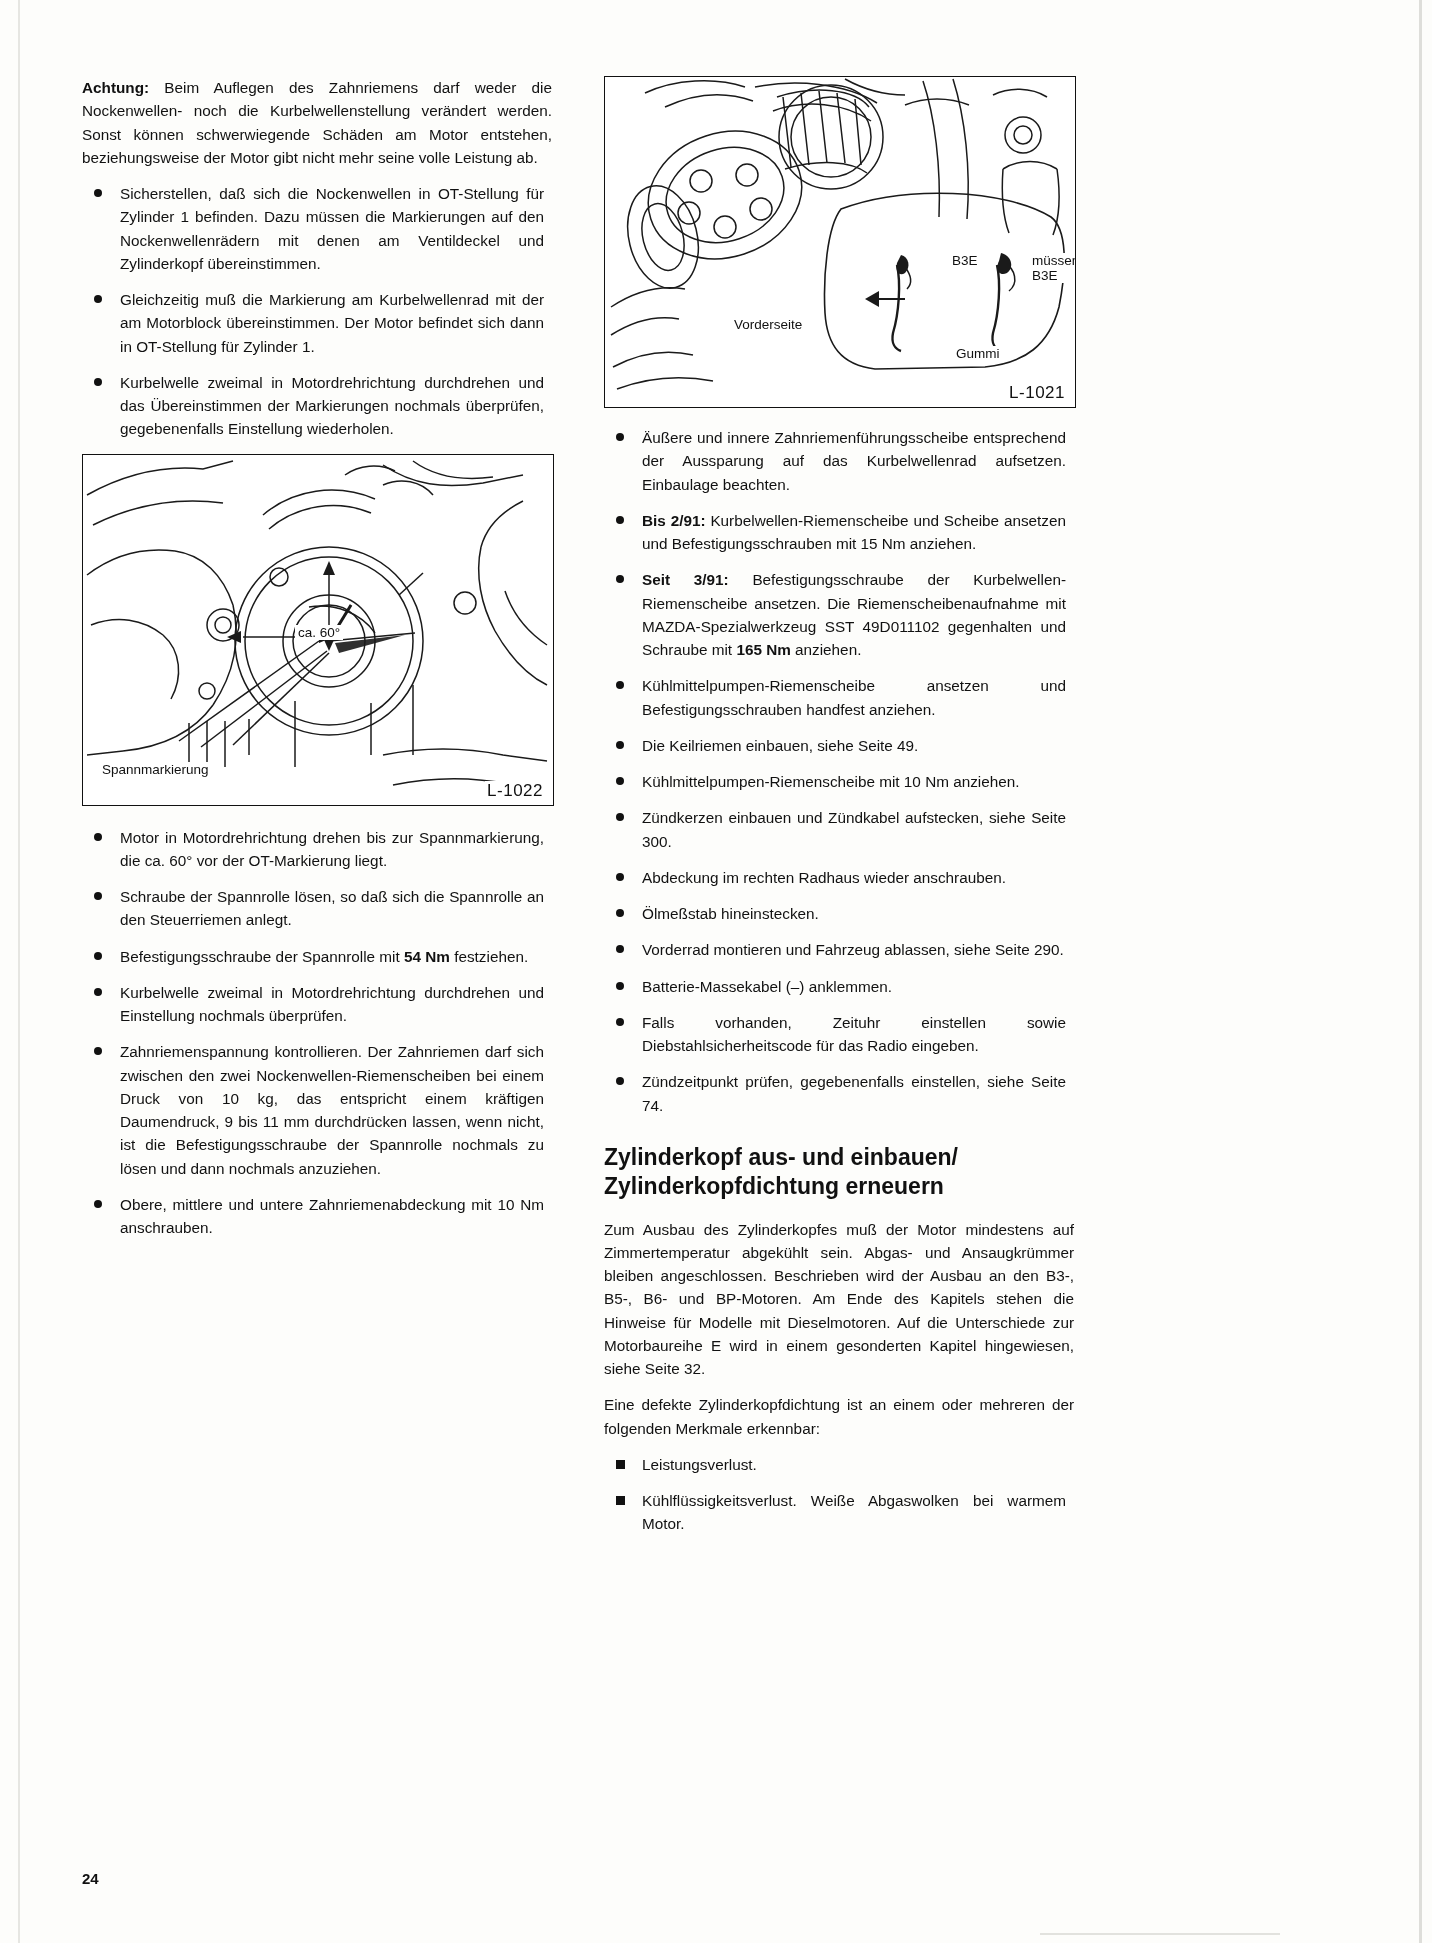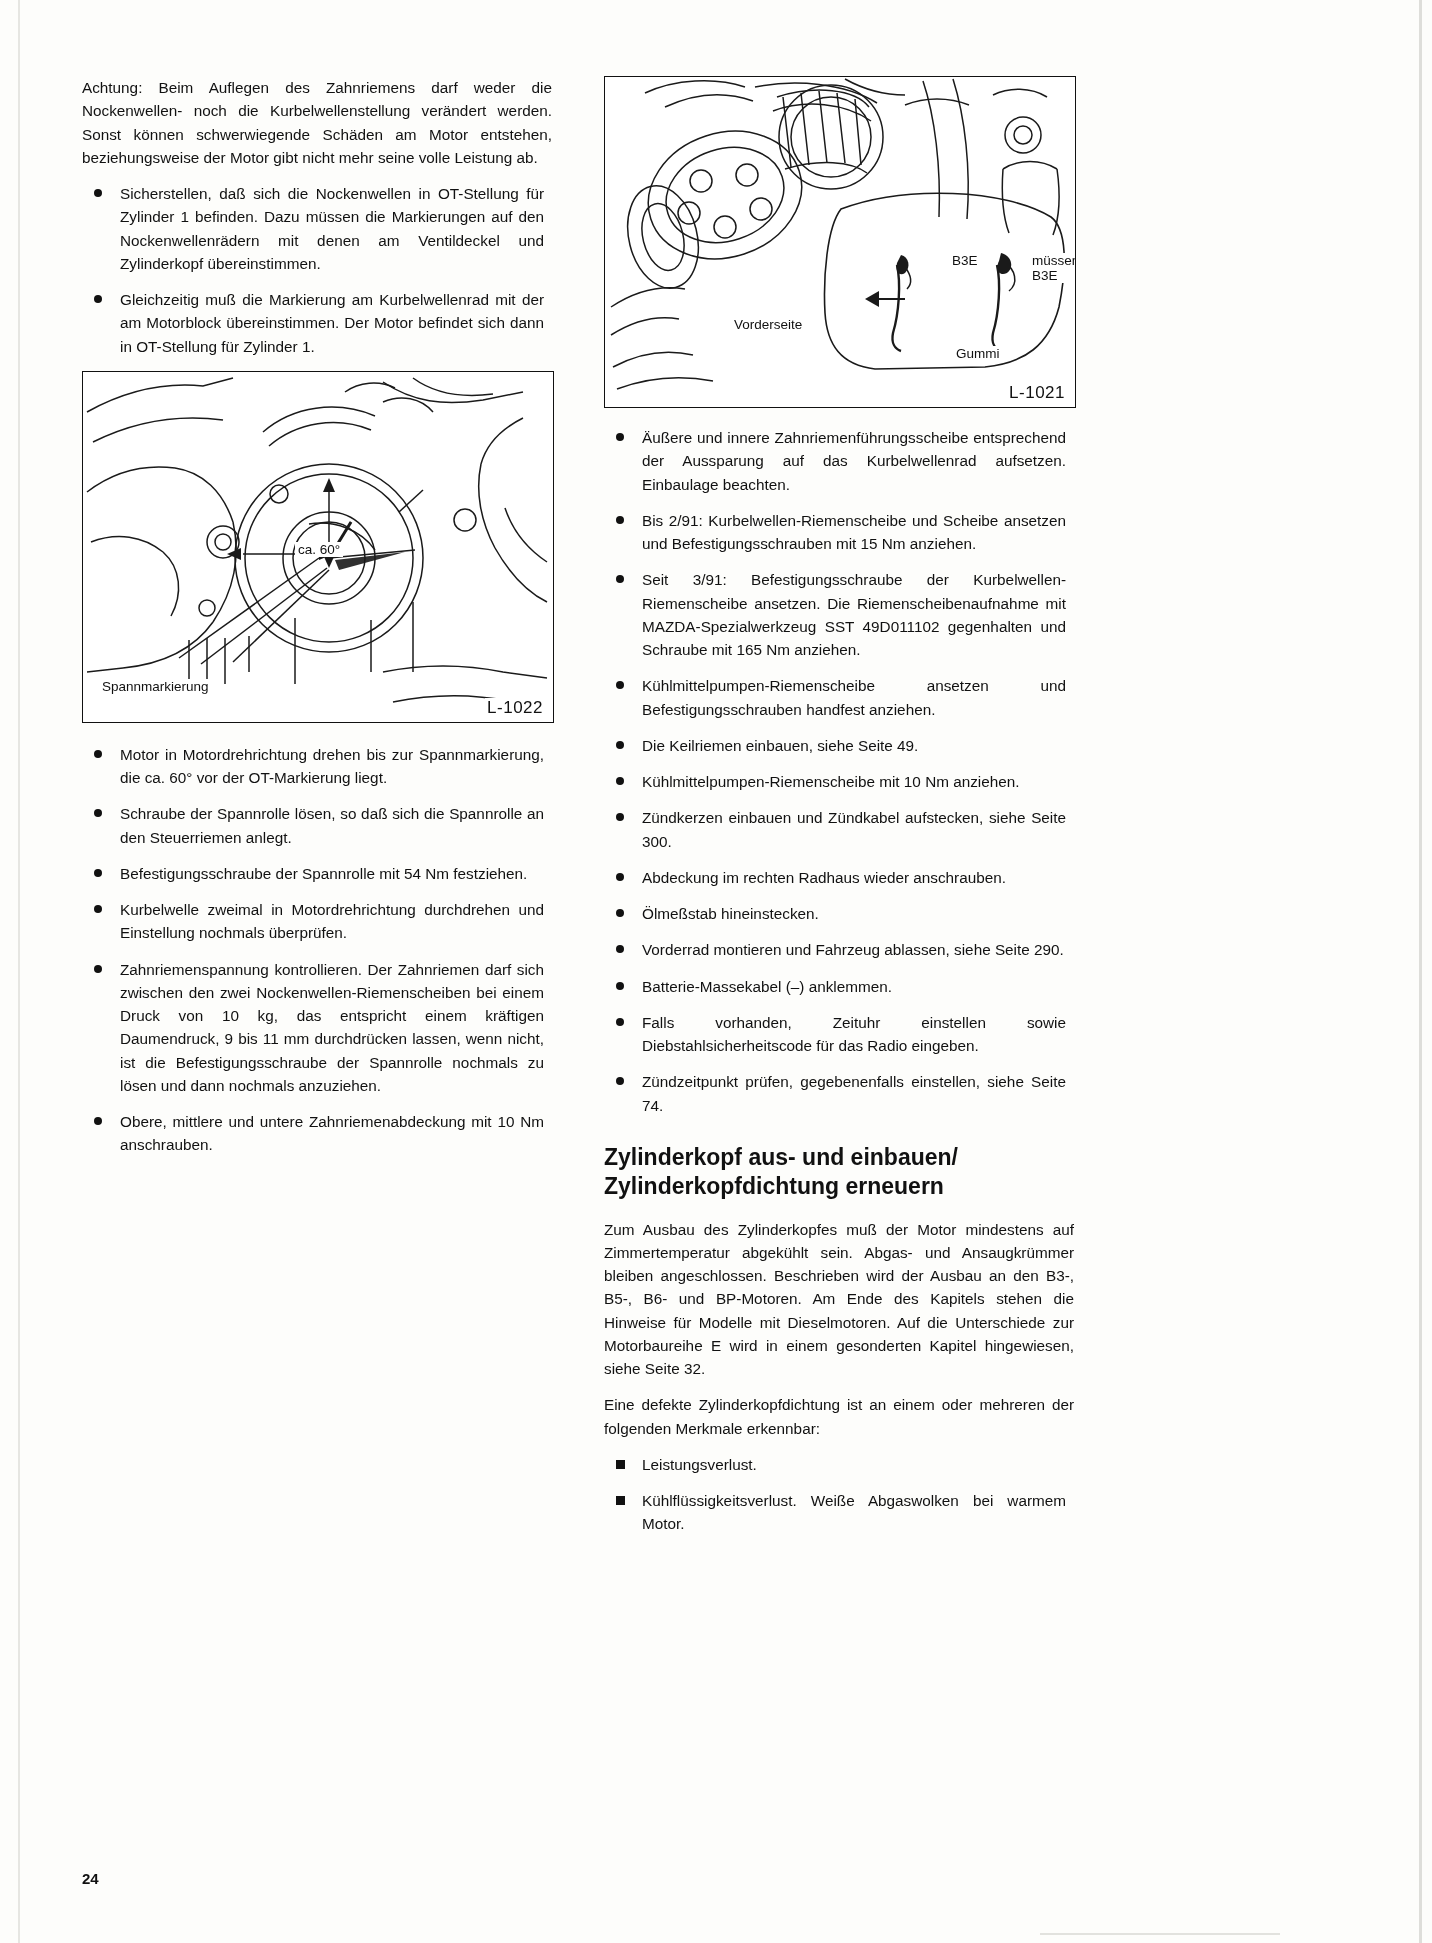--- a/index.html
+++ b/index.html
@@ -27,21 +27,21 @@
   }
   .col { width:470px; }
   .col-right { width:470px; }
 
   p.body {
     font-size:15.3px;
     line-height:1.52;
     margin:0 0 13px 0;
     text-align:justify;
   }
-  .b { font-weight:normal; }
+  .b { font-weight:bold; }
 
   ul.bullets { list-style:none; margin:8px; padding:0; }
   ul.bullets li {
     position:relative;
     padding-left:30px;
     font-size:15.3px;
     line-height:1.52;
     margin-bottom:13px;
     text-align:justify;
   }
@@ -108,20 +108,21 @@
 
   <div class="columns">
 
     <div class="col">
 
       <p class="body"><span class="b">Achtung:</span><span> Beim Auflegen des Zahnriemens darf weder die Nockenwellen- noch die Kurbelwellenstellung verändert werden. Sonst können schwerwiegende Schäden am Motor entstehen, beziehungsweise der Motor gibt nicht mehr seine volle Leistung ab.</span></p>
 
       <ul class="bullets">
         <li><span class="dot"></span><span>Sicherstellen, daß sich die Nockenwellen in OT-Stellung für Zylinder 1 befinden. Dazu müssen die Markierungen auf den Nockenwellenrädern mit denen am Ventildeckel und Zylinderkopf übereinstimmen.</span></li>
         <li><span class="dot"></span><span>Gleichzeitig muß die Markierung am Kurbelwellenrad mit der am Motorblock übereinstimmen. Der Motor befindet sich dann in OT-Stellung für Zylinder 1.</span></li>
+        <li><span class="dot"></span><span>Kurbelwelle zweimal in Motordrehrichtung durchdrehen und das Übereinstimmen der Markierungen nochmals überprüfen, gegebenenfalls Einstellung wiederholen.</span></li>
       </ul>
 
       <div class="figure fig1">
         <svg width="468" height="348" viewBox="0 0 468 348">
           <g fill="none" stroke="#1a1a1a" stroke-width="1.5">
 
             <path d="M4 40 C40 20 80 10 120 14 L150 6"></path>
             <path d="M10 70 C50 50 95 42 140 48"></path>
             <path d="M4 120 C30 100 60 92 92 96"></path>
             <path d="M92 96 C120 100 140 120 150 150"></path>

